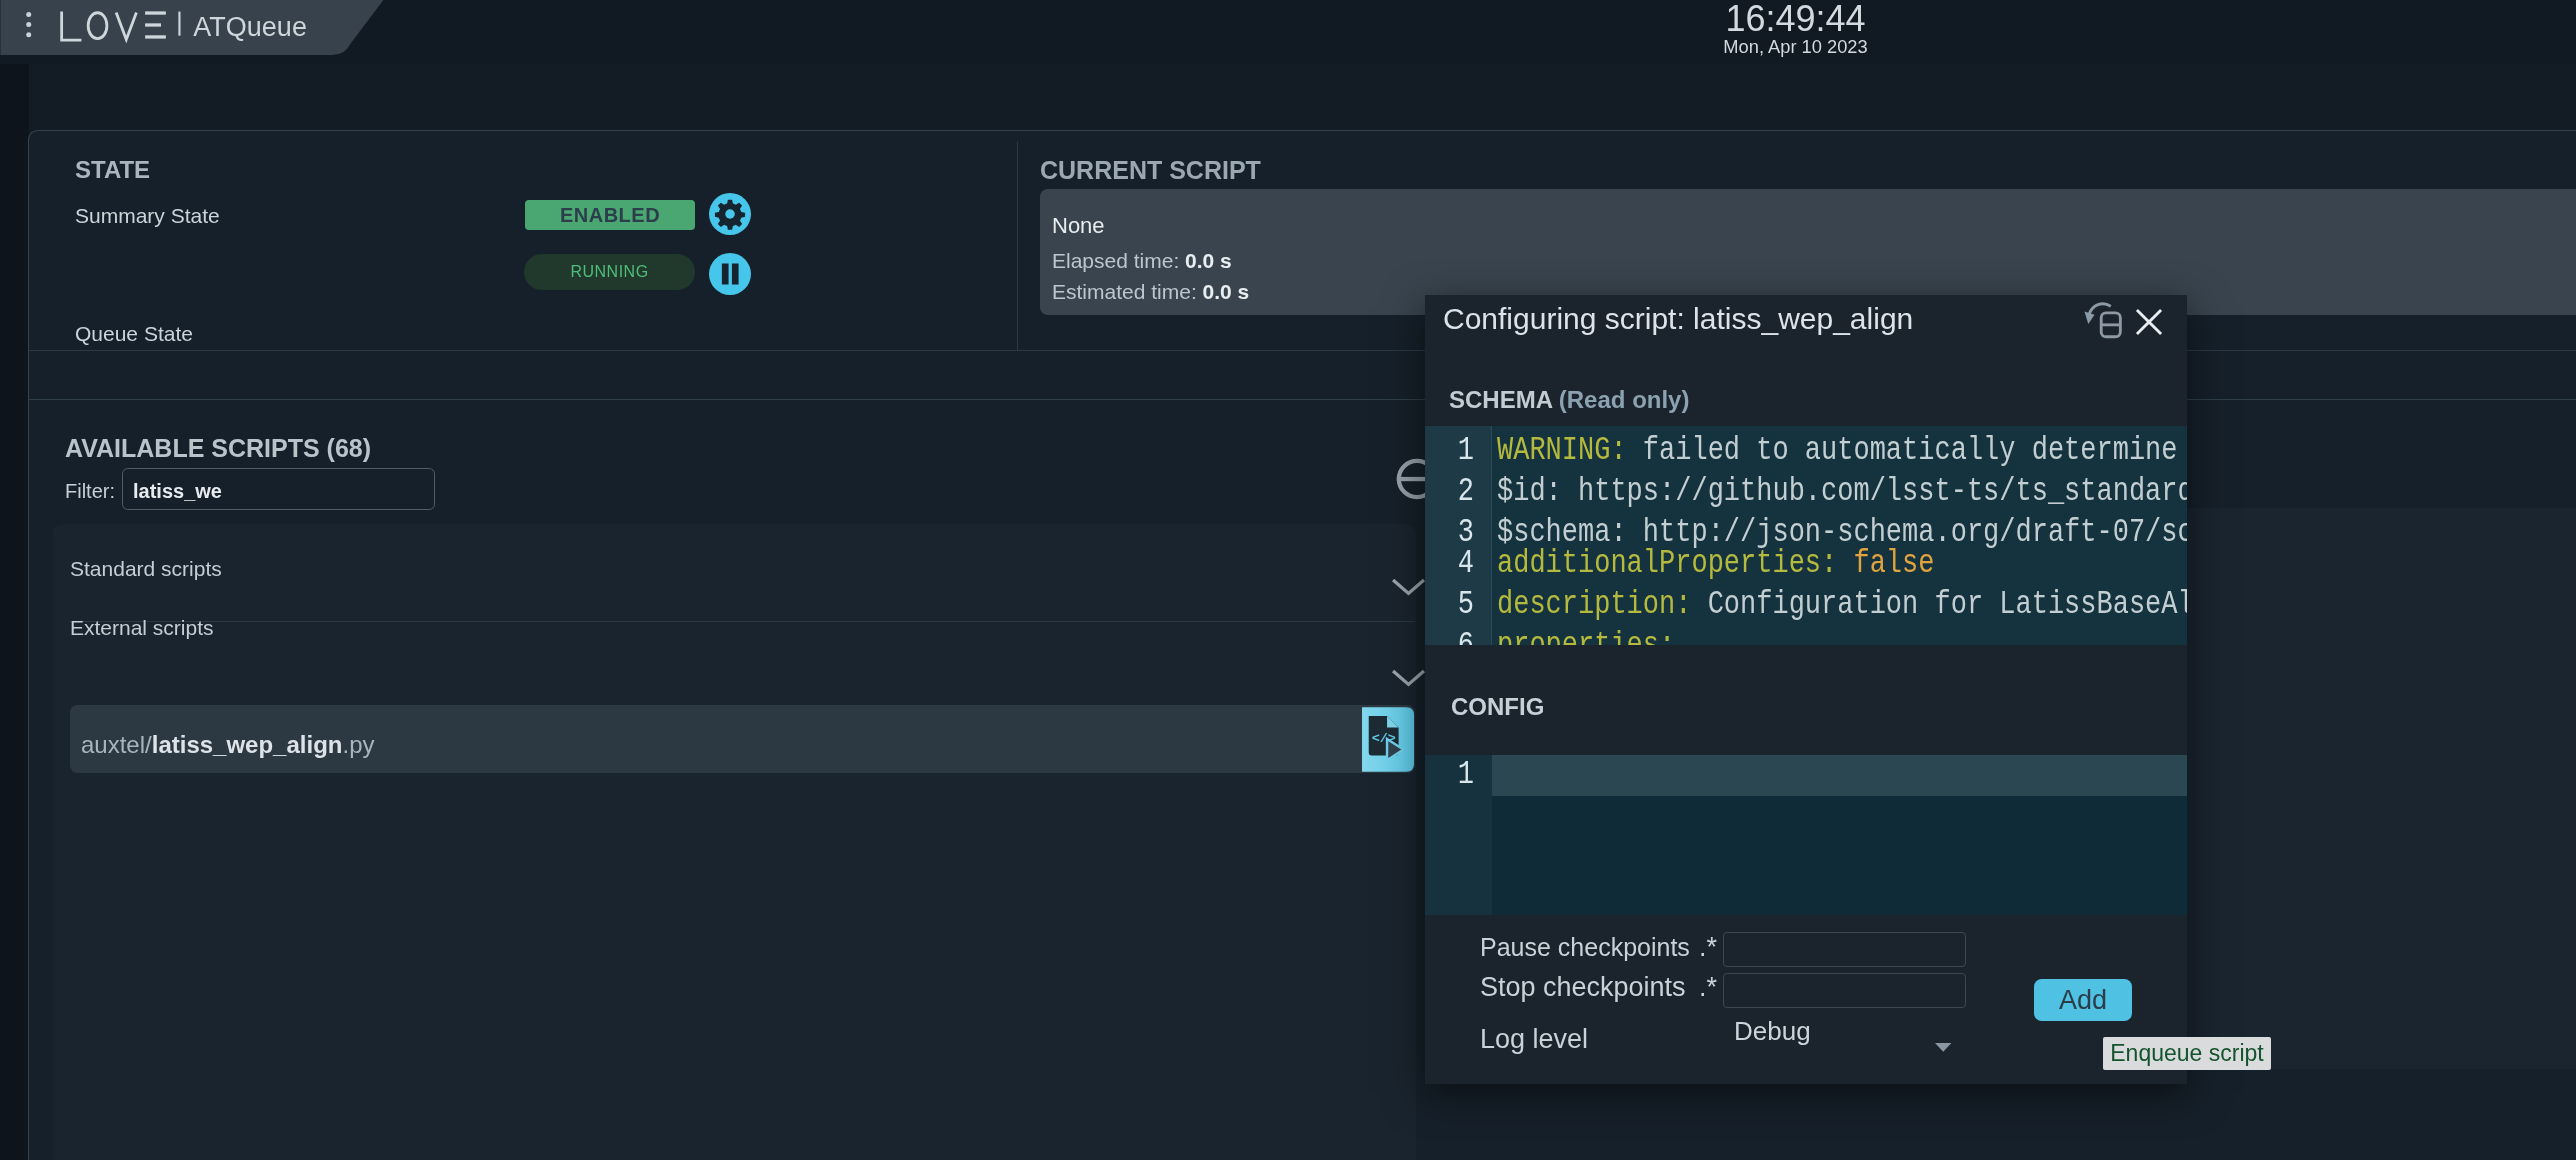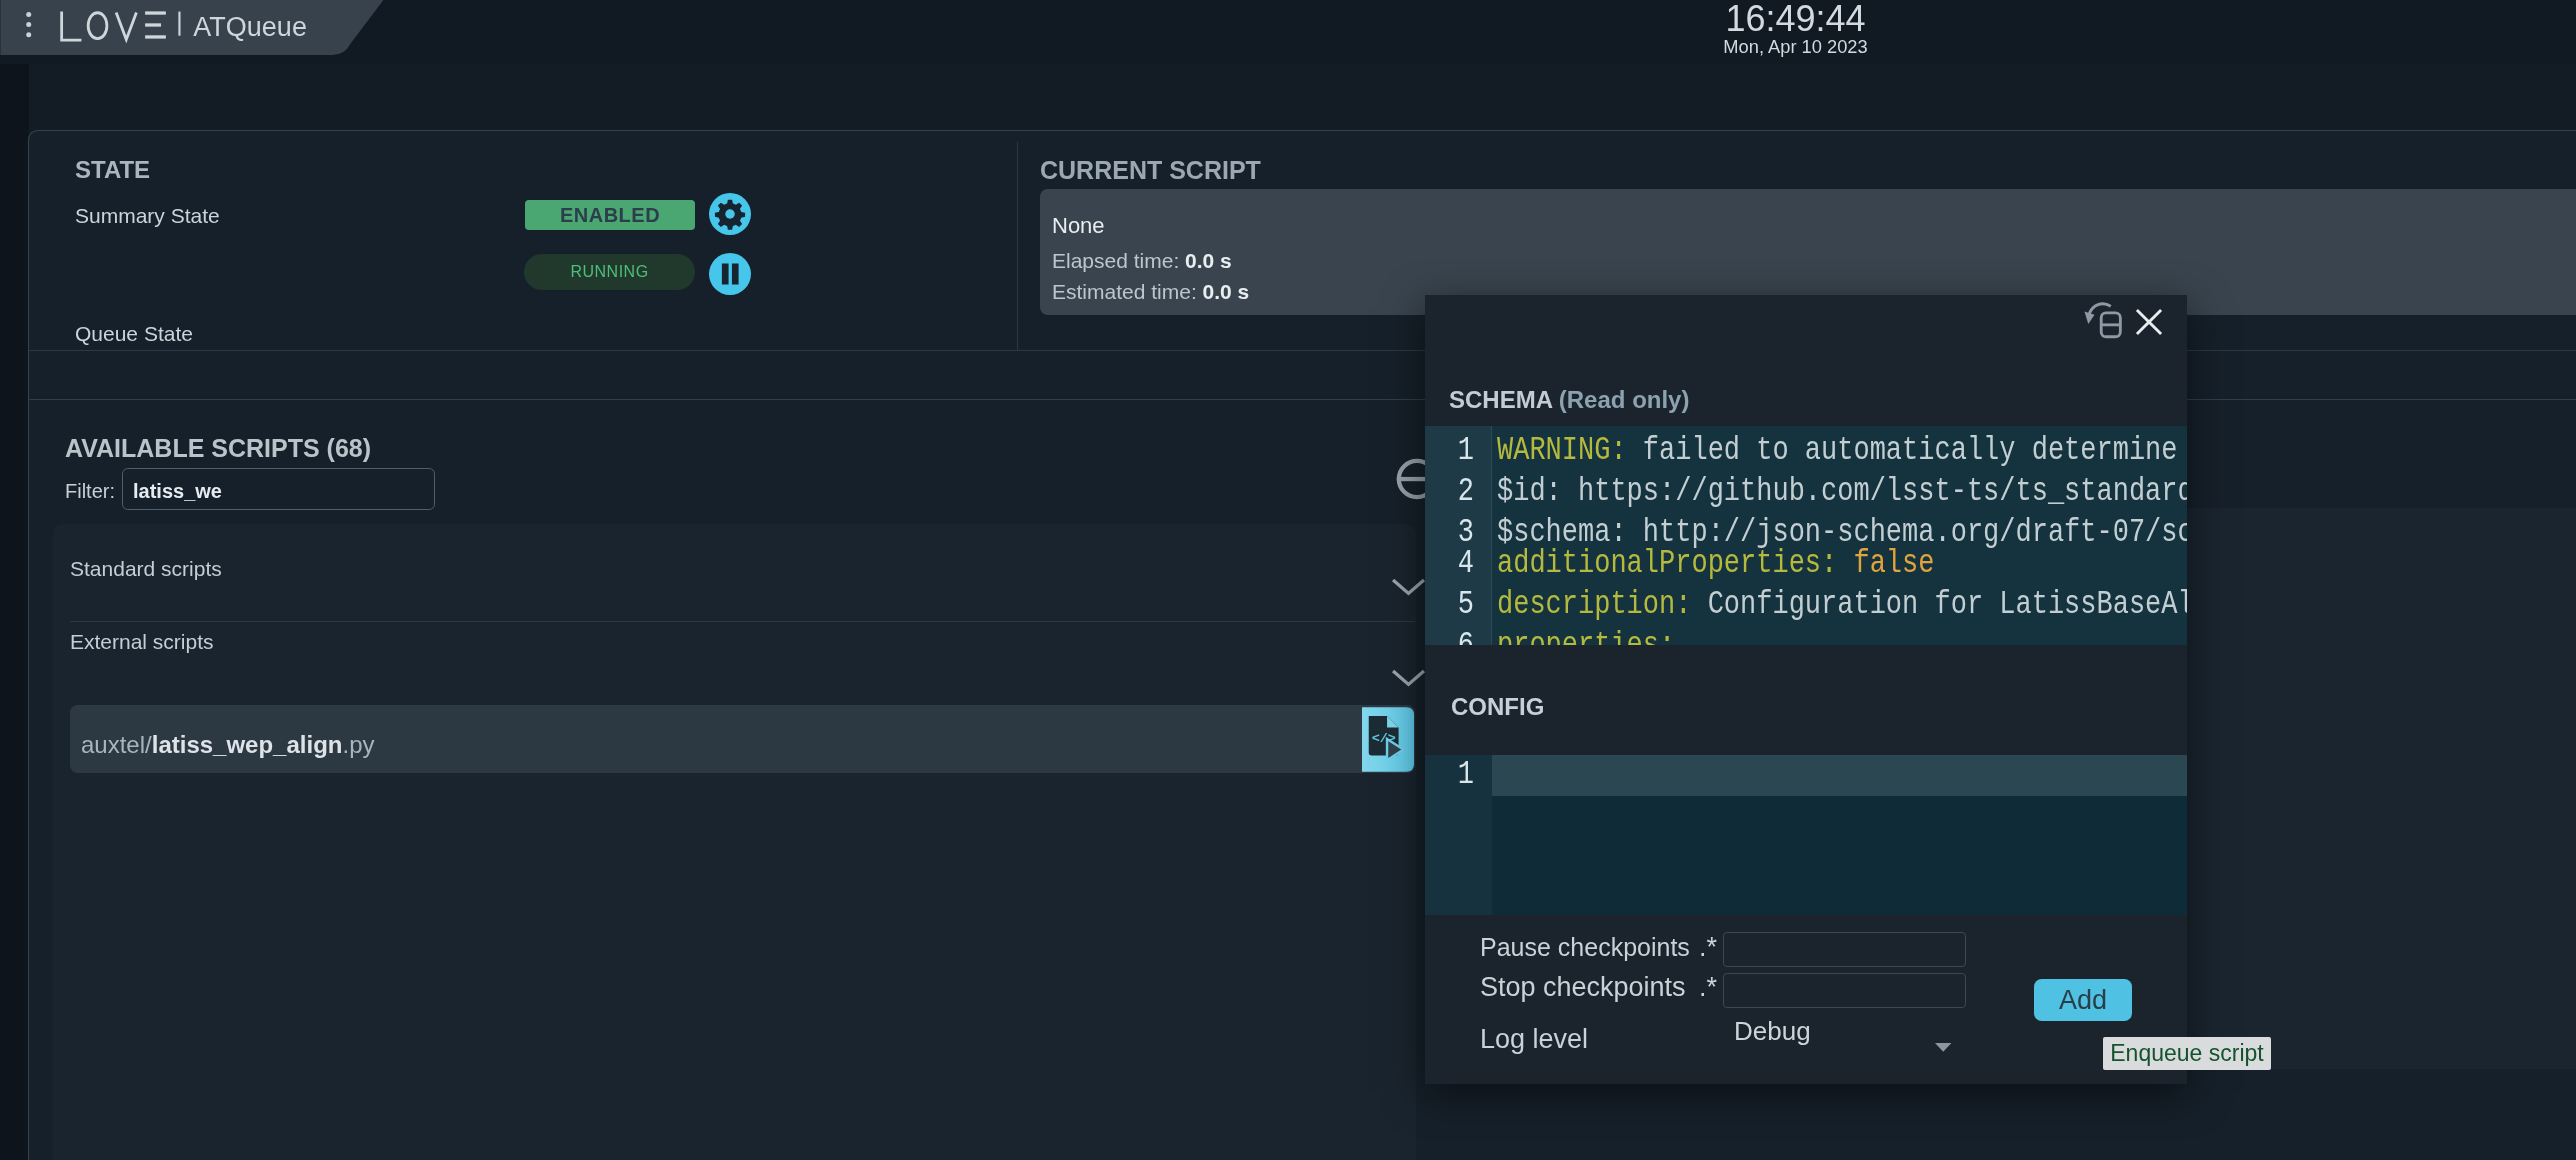--- a/index.html
+++ b/index.html
@@ -85,21 +85,21 @@
     <circle cx="23" cy="23" r="19" fill="none" stroke="#98a2ab" stroke-width="4.5"></circle>
     <rect x="2" y="20.8" width="42" height="4.5" fill="#98a2ab"></rect>
   </svg>
 
   <div class="abs" style="left:53px;top:524px;width:1363px;height:636px;background:#1a242e;border-radius:9.7px 9.7px 0 0;"></div>
   <div class="abs" style="left:70px;top:557px;font-size:21px;color:#c5ced5;">Standard scripts</div>
   <svg class="abs" style="left:1390px;top:577px;" width="37" height="19.3" viewBox="0 0 38 20">
       <path d="M3 3 L19 17 L35 3" fill="none" stroke="#9aa5ae" stroke-width="3.4"></path>
     </svg>
   <div class="abs" style="left:70px;top:621px;width:1345px;height:1px;background:#2a3945;"></div>
-  <div class="abs" style="left:70px;top:630px;font-size:21px;color:#c5ced5;">External scripts</div>
+  <div class="abs" style="left:70px;top:616px;font-size:21px;color:#c5ced5;">External scripts</div>
   <svg class="abs" style="left:1390px;top:668px;" width="37" height="19.3" viewBox="0 0 38 20">
       <path d="M3 3 L19 17 L35 3" fill="none" stroke="#9aa5ae" stroke-width="3.4"></path>
     </svg>
 
   <div class="abs" style="left:70px;top:705px;width:1345px;height:68px;background:#2d3942;border-radius:7.7px;"></div>
   <div class="abs" style="left:81px;top:733px;font-size:24px;line-height:24px;color:#a9b4bd;">auxtel/<span style="font-weight:bold;color:#dde3e8;">latiss_wep_align</span>.py</div>
   <svg class="abs" style="left:1362px;top:707px;" width="52" height="65" viewBox="0 0 54 67">
     <defs>
         <linearGradient id="lg" x1="0" y1="0" x2="1" y2="0">
           <stop offset="0" stop-color="#83d7ec"></stop>
@@ -109,20 +109,21 @@
     <path d="M0 0 H46 Q54 0 54 8 V59 Q54 67 46 67 H0 Z" fill="url(#lg)"></path>
     <path d="M7 9 H26 L38 21 V47 Q38 50 35 50 H10 Q7 50 7 47 Z" fill="#1d2b34"></path>
     <path d="M26 9 L38 21 H26 Z" fill="#7fd5eb"></path>
     <text x="10" y="36" font-size="14" font-weight="bold" fill="#5fc8e6" font-family="Liberation Mono, monospace">&lt;/&gt;</text>
     <path d="M26 33 L43 44 L26 55 Z" fill="#31414c" stroke="#6fcfe8" stroke-width="2.5"></path>
   </svg>
 
   <div class="abs" style="left:1439px;top:508px;width:1137px;height:561px;background:#1a2530;"></div>
 
   <div class="abs" style="left:1425px;top:295px;width:762px;height:789px;background:#1b242d;box-shadow:0 9.7px 39px rgba(0,0,0,0.55);"></div>
+  <div class="abs" style="left:1443px;top:302px;font-size:30px;line-height:33px;color:#dce3e9;">Configuring script: latiss_wep_align</div>
 
   <svg class="abs" style="left:2084px;top:301px;" width="44" height="41" viewBox="0 0 46 42">
     <g fill="none" stroke="#8d99a4" stroke-width="3">
       <rect x="18" y="12" width="20" height="25" rx="5"></rect>
       <line x1="18" y1="24.5" x2="38" y2="24.5"></line>
       <path d="M28 5 C 19 -0.5, 9 3.5, 5.5 13"></path>
     </g>
     <path d="M0.5 10.5 L11 14 L4.5 23.5 Z" fill="#8d99a4"></path>
   </svg>
   <svg class="abs" style="left:2135px;top:308px;" width="28" height="28" viewBox="0 0 29 29">

